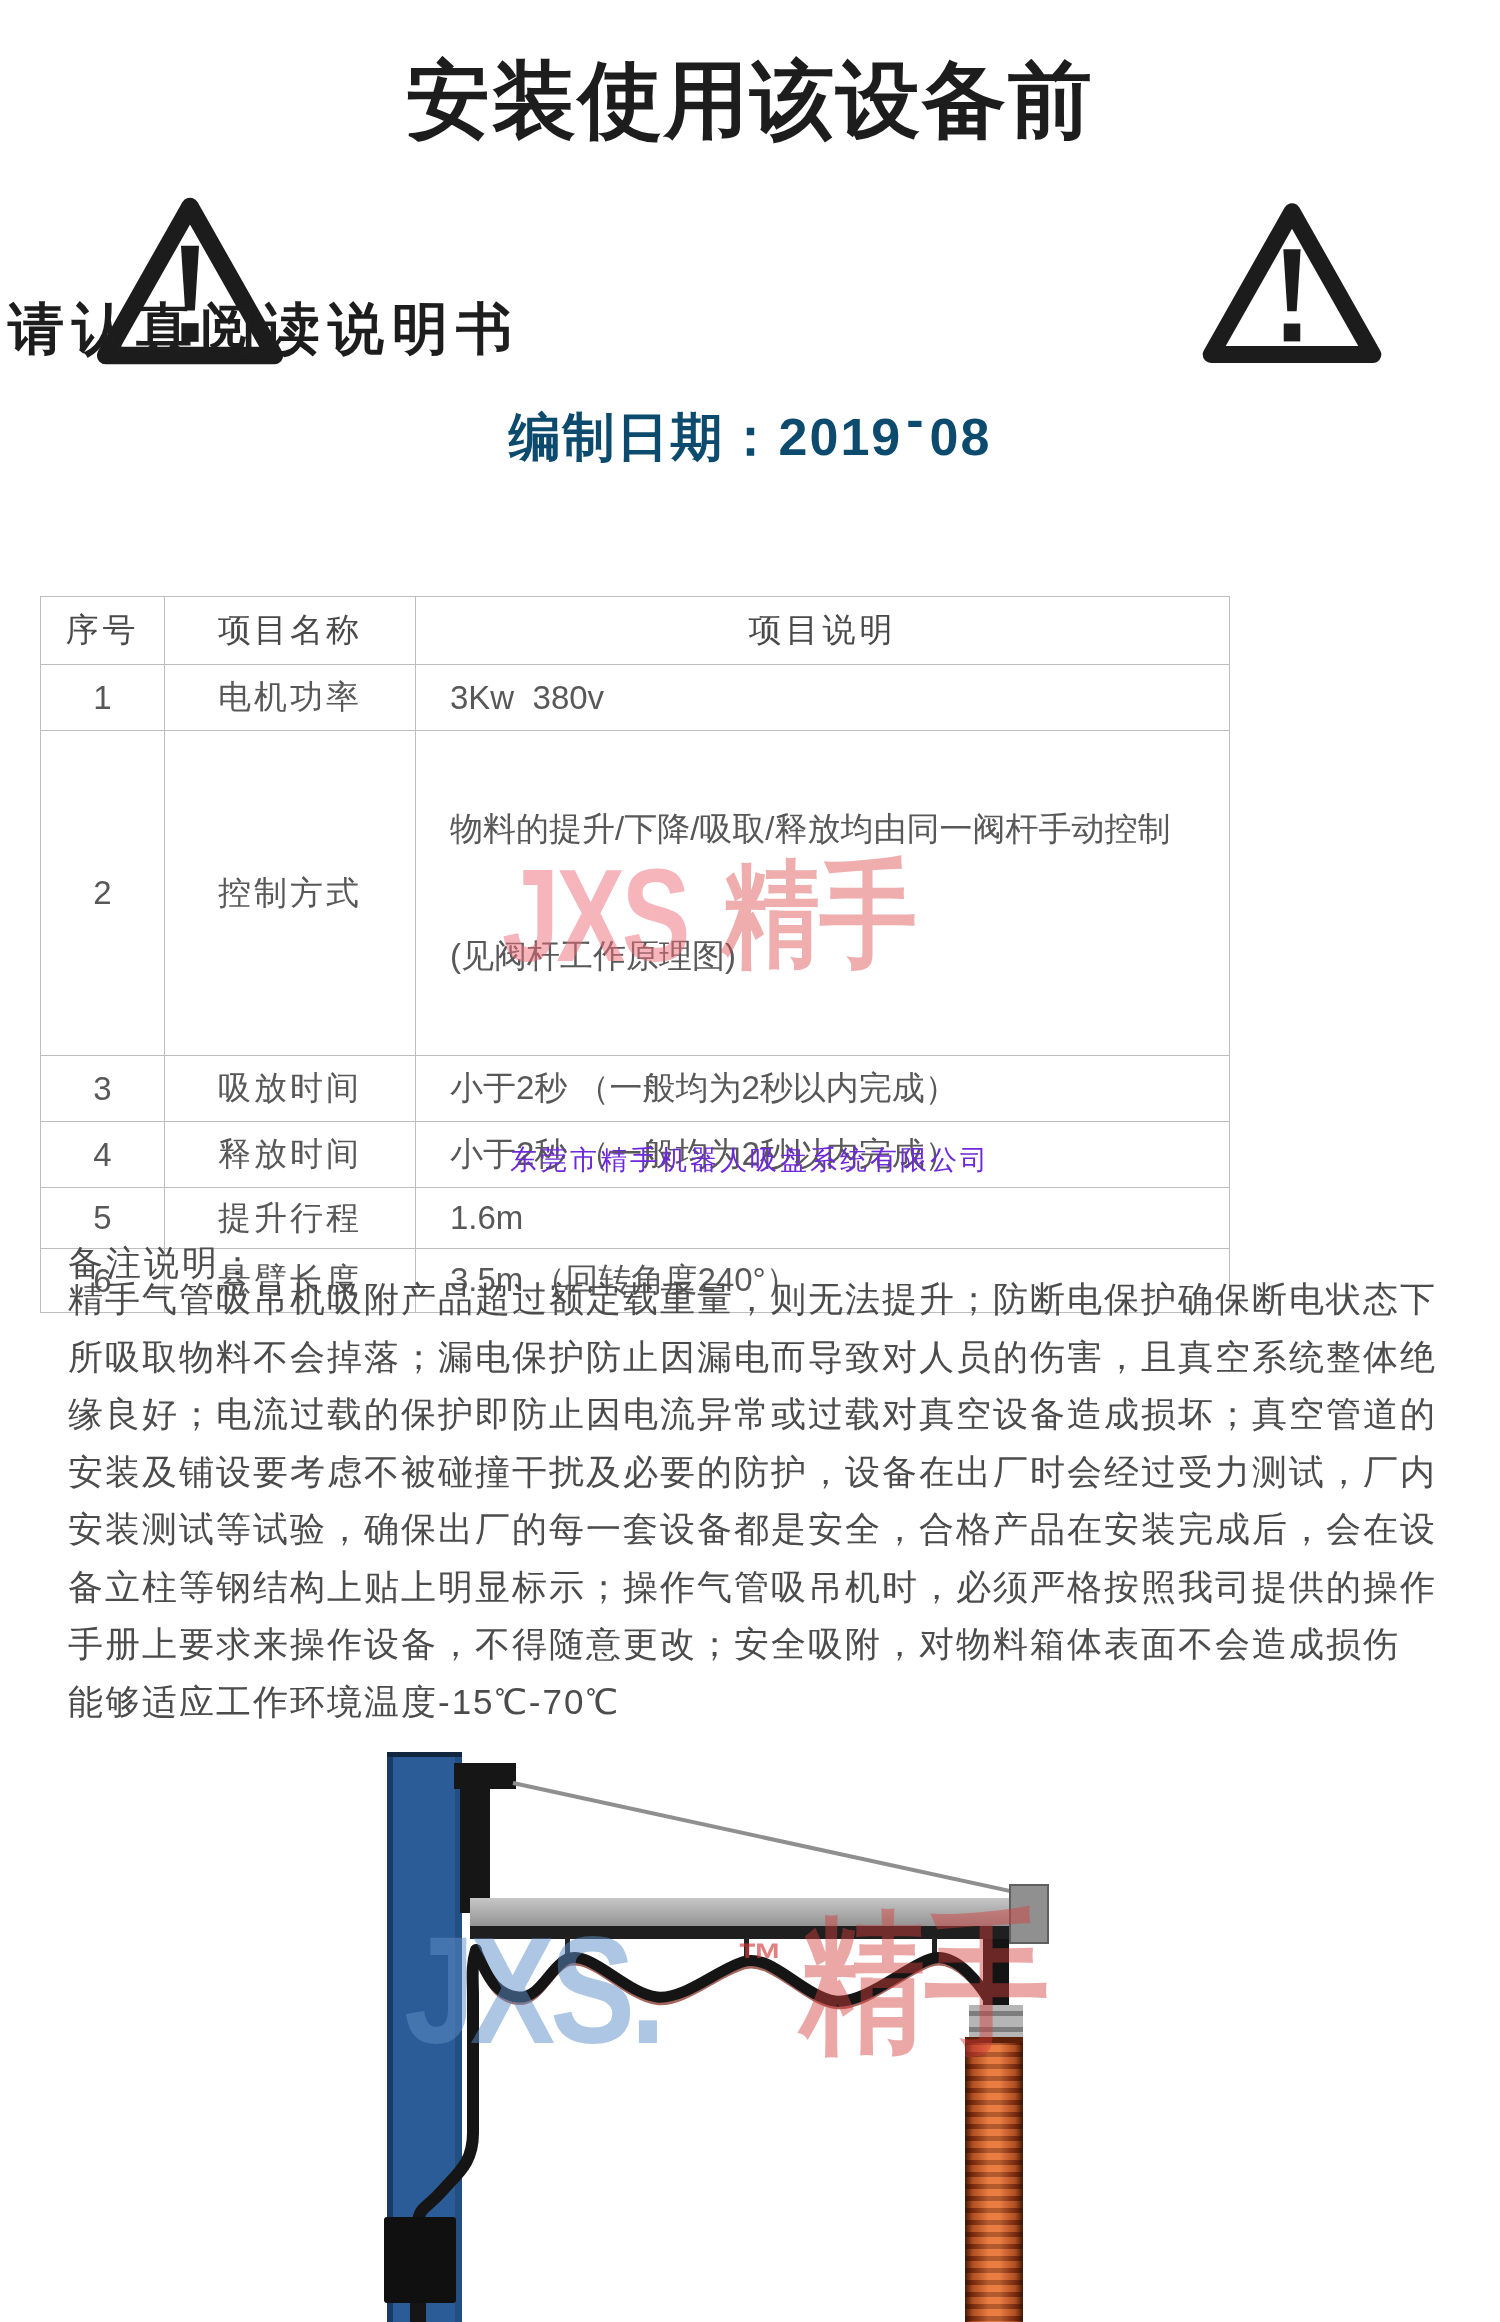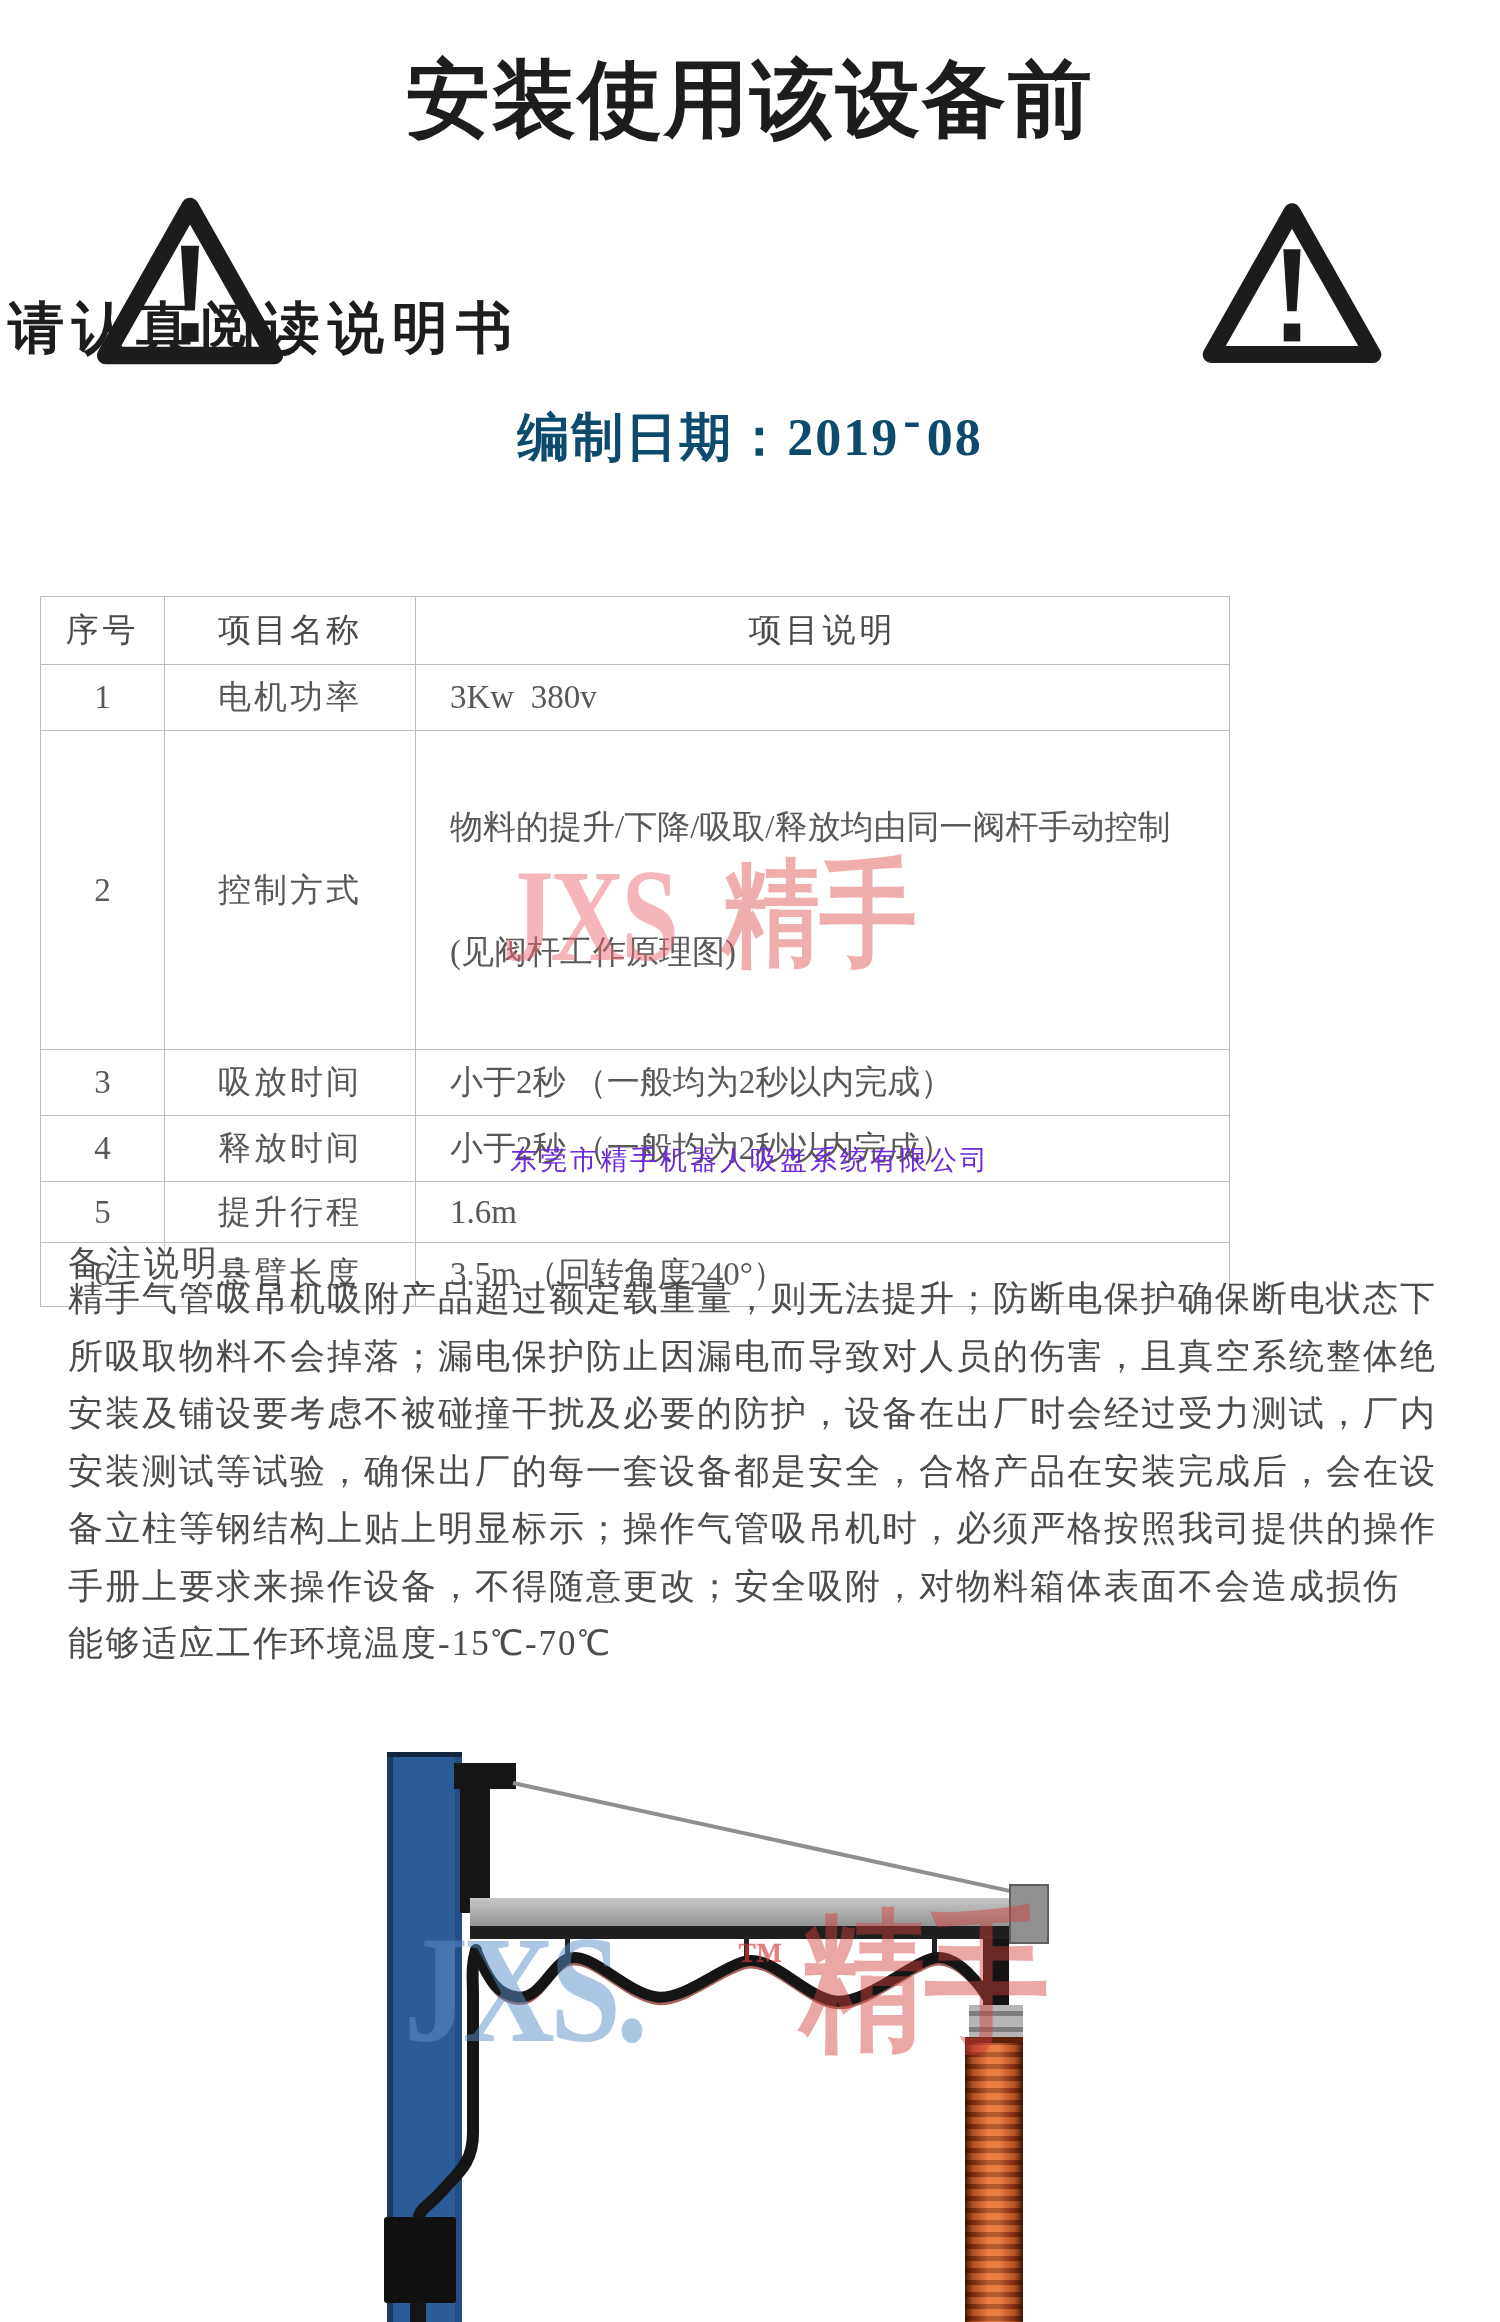--- a/index.html
+++ b/index.html
@@ -1,19 +1,19 @@
 <!DOCTYPE html>
 <html><head>
 <meta charset="utf-8">
 <style>
   html,body{margin:0;padding:0;background:#ffffff;}
   .page{
     position:relative;width:1500px;height:2322px;margin:0 auto;
     background:#ffffff;overflow:hidden;
-    font-family:Liberation Serif, serif;
+    font-family:Liberation Sans, sans-serif;
   }
   
   .title{
     position:absolute;top:54px;left:0;width:100%;
     text-align:center;font-size:84px;font-weight:bold;color:#1d1d1d;
     letter-spacing:2px;line-height:1.1;
   }
   .warn-tri{position:absolute;}
   .warn-tri.left{left:92px;top:190px;width:196px;height:186px;}
   .warn-tri.right{left:1198px;top:196px;width:188px;height:178px;}
@@ -140,20 +140,21 @@
 
   <div class="wm wm-tab-jxs">JXS</div>
   <div class="wm wm-tab-js">精手</div>
 
   <div class="wm-company">东莞市精手机器人吸盘系统有限公司</div>
 
   <div class="notes-heading">备注说明：</div>
   <div class="notes-body">
     <div class="nline">精手气管吸吊机吸附产品超过额定载重量，则无法提升；防断电保护确保断电状态下</div>
     <div class="nline">所吸取物料不会掉落；漏电保护防止因漏电而导致对人员的伤害，且真空系统整体绝</div>
+    <div class="nline">缘良好；电流过载的保护即防止因电流异常或过载对真空设备造成损坏；真空管道的</div>
     <div class="nline">安装及铺设要考虑不被碰撞干扰及必要的防护，设备在出厂时会经过受力测试，厂内</div>
     <div class="nline">安装测试等试验，确保出厂的每一套设备都是安全，合格产品在安装完成后，会在设</div>
     <div class="nline">备立柱等钢结构上贴上明显标示；操作气管吸吊机时，必须严格按照我司提供的操作</div>
     <div class="nline">手册上要求来操作设备，不得随意更改；安全吸附，对物料箱体表面不会造成损伤</div>
     <div class="nline">能够适应工作环境温度-15℃-70℃</div>
   </div>
 
   <svg class="figure" viewBox="0 0 690 577">
     <defs>
       <linearGradient id="armGrad" x1="0" y1="0" x2="0" y2="1">

